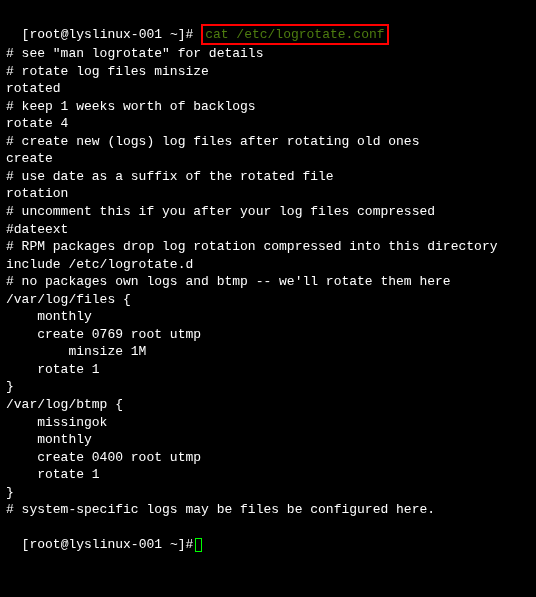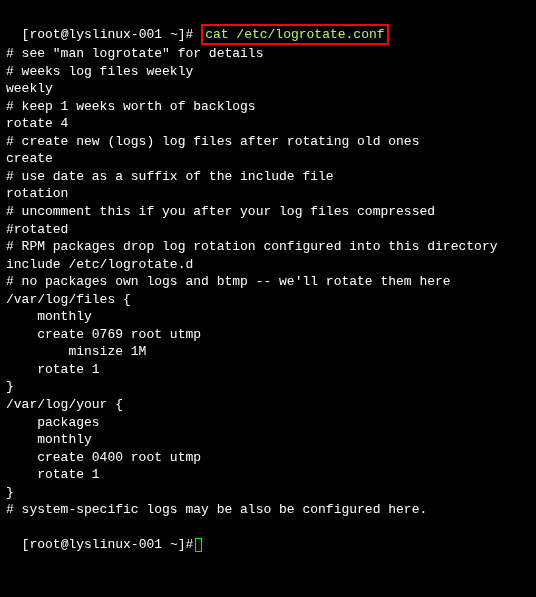--- a/index.html
+++ b/index.html
@@ -13,70 +13,70 @@
       width: 536px;
       height: 597px;
       overflow: hidden;
     }
     .line { white-space: pre; }
     .prompt-bracket { color: #fff; }
     .highlight-cmd {
       border: 2px solid #ff0000;
       display: inline-block;
       padding: 0 2px;
-      color: #bef264;
+      color: #4d7c0f;
     }
     .cursor {
       display: inline-block;
       width: 7px;
       height: 14px;
       border: 1px solid #00ff00;
       background: transparent;
       vertical-align: text-bottom;
       margin-left: 2px;
     }
   </style>
 </head>
 <body>
 
 <div class="line">
   <span class="prompt-bracket">[</span><span>root</span><span>@</span><span>lyslinux-001</span><span> </span><span>~</span><span class="prompt-bracket">]</span><span>#</span><span> </span><span class="highlight-cmd">cat /etc/logrotate.conf</span>
 </div>
 
 <div class="line"># see "man logrotate" for details</div>
-<div class="line"># weeks log files weekly</div>
-<div class="line">weekly</div>
+<div class="line"># rotate log files minsize</div>
+<div class="line">rotated</div>
 <div class="line"></div>
 <div class="line"># keep 1 weeks worth of backlogs</div>
 <div class="line">rotate 4</div>
 <div class="line"></div>
 <div class="line"># create new (logs) log files after rotating old ones</div>
 <div class="line">create</div>
 <div class="line"></div>
-<div class="line"># use date as a suffix of the include file</div>
+<div class="line"># use date as a suffix of the rotated file</div>
 <div class="line">rotation</div>
 <div class="line"></div>
 <div class="line"># uncomment this if you after your log files compressed</div>
-<div class="line">#rotated</div>
+<div class="line">#dateext</div>
 <div class="line"></div>
-<div class="line"># RPM packages drop log rotation configured into this directory</div>
+<div class="line"># RPM packages drop log rotation compressed into this directory</div>
 <div class="line">include /etc/logrotate.d</div>
 <div class="line"></div>
 <div class="line"># no packages own logs and btmp -- we'll rotate them here</div>
 <div class="line">/var/log/files {</div>
 <div class="line">    monthly</div>
 <div class="line">    create 0769 root utmp</div>
 <div class="line">        minsize 1M</div>
 <div class="line">    rotate 1</div>
 <div class="line">}</div>
 <div class="line"></div>
-<div class="line">/var/log/your {</div>
-<div class="line">    packages</div>
+<div class="line">/var/log/btmp {</div>
+<div class="line">    missingok</div>
 <div class="line">    monthly</div>
 <div class="line">    create 0400 root utmp</div>
 <div class="line">    rotate 1</div>
 <div class="line">}</div>
 <div class="line"></div>
-<div class="line"># system-specific logs may be also be configured here.</div>
+<div class="line"># system-specific logs may be files be configured here.</div>
 
 <div class="line">
   <span class="prompt-bracket">[</span><span>root</span><span>@</span><span>lyslinux-001</span><span> </span><span>~</span><span class="prompt-bracket">]</span><span>#</span><span class="cursor"></span>
 </div>
 
 </body></html>

